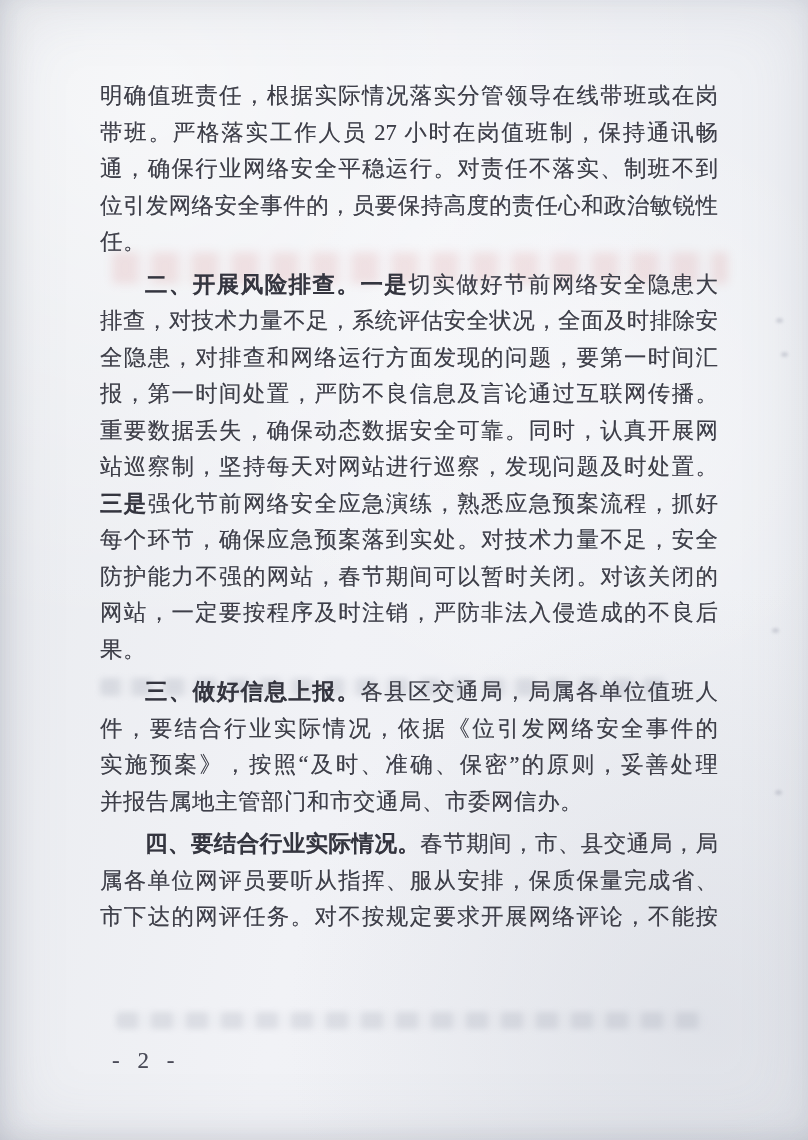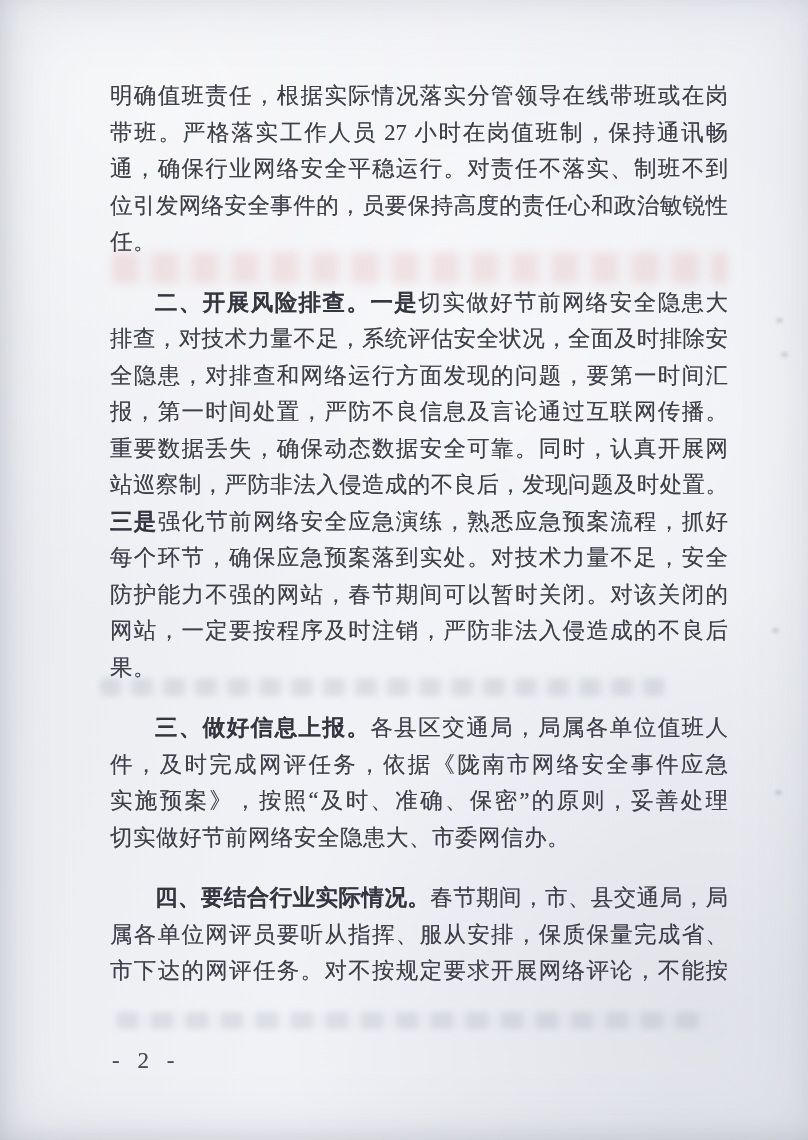--- a/index.html
+++ b/index.html
@@ -65,21 +65,21 @@
     opacity: 0.5;
     pointer-events: none;
   }
   .sp1 { left: 776px; top: 318px; }
   .sp2 { left: 781px; top: 352px; }
   .sp3 { left: 772px; top: 628px; }
   .sp4 { left: 775px; top: 790px; }
 
   .content {
     position: absolute;
-    left: 110px;
+    left: 100px;
     top: 78px;
     width: 618px;
   }
   .line {
     font-size: 22.5px;
     line-height: 36.5px;
     height: 36.5px;
     color: #3e3f49;
     text-align: justify;
     letter-spacing: 0.5px;
@@ -88,21 +88,21 @@
   }
   .line.fill {
     text-align: justify;
     text-align-last: justify;
     letter-spacing: 0;
   }
   .line.indent {
     text-indent: 2em;
   }
   .line.para-start {
-    margin-top: 24px;
+    margin-top: 6px;
   }
   .run { font-weight: 400; }
   .run.bold {
     font-family: "Liberation Sans", "DejaVu Sans", sans-serif;
     font-weight: 700;
     color: #34353f;
   }
 
   .footer {
     position: absolute;
@@ -132,29 +132,29 @@
       <div class="line fill"><span class="run">明确值班责任，根据实际情况落实分管领导在线带班或在岗</span></div>
       <div class="line fill"><span class="run">带班。严格落实工作人员 27 小时在岗值班制，保持通讯畅</span></div>
       <div class="line fill"><span class="run">通，确保行业网络安全平稳运行。对责任不落实、制班不到</span></div>
       <div class="line fill"><span class="run">位引发网络安全事件的，员要保持高度的责任心和政治敏锐性</span></div>
       <div class="line"><span class="run">任。</span></div>
       <div class="line fill indent para-start"><span class="run bold">二、开展风险排查。一是</span><span class="run">切实做好节前网络安全隐患大</span></div>
       <div class="line fill"><span class="run">排查，对技术力量不足，系统评估安全状况，全面及时排除安</span></div>
       <div class="line fill"><span class="run">全隐患，对排查和网络运行方面发现的问题，要第一时间汇</span></div>
       <div class="line fill"><span class="run">报，第一时间处置，严防不良信息及言论通过互联网传播。</span></div>
       <div class="line fill"><span class="run">重要数据丢失，确保动态数据安全可靠。同时，认真开展网</span></div>
-      <div class="line fill"><span class="run">站巡察制，严防非法入侵造成的不良后，发现问题及时处置。</span></div>
+      <div class="line fill"><span class="run">站巡察制，坚持每天对网站进行巡察，发现问题及时处置。</span></div>
       <div class="line fill"><span class="run bold">三是</span><span class="run">强化节前网络安全应急演练，熟悉应急预案流程，抓好</span></div>
       <div class="line fill"><span class="run">每个环节，确保应急预案落到实处。对技术力量不足，安全</span></div>
       <div class="line fill"><span class="run">防护能力不强的网站，春节期间可以暂时关闭。对该关闭的</span></div>
       <div class="line fill"><span class="run">网站，一定要按程序及时注销，严防非法入侵造成的不良后</span></div>
       <div class="line"><span class="run">果。</span></div>
       <div class="line fill indent para-start"><span class="run bold">三、做好信息上报。</span><span class="run">各县区交通局，局属各单位值班人</span></div>
-      <div class="line fill"><span class="run">件，及时完成网评任务，依据《陇南市网络安全事件应急</span></div>
+      <div class="line fill"><span class="run">件，要结合行业实际情况，依据《位引发网络安全事件的</span></div>
       <div class="line fill"><span class="run">实施预案》，按照“及时、准确、保密”的原则，妥善处理</span></div>
-      <div class="line"><span class="run">切实做好节前网络安全隐患大、市委网信办。</span></div>
+      <div class="line"><span class="run">并报告属地主管部门和市交通局、市委网信办。</span></div>
       <div class="line fill indent para-start"><span class="run bold">四、要结合行业实际情况。</span><span class="run">春节期间，市、县交通局，局</span></div>
       <div class="line fill"><span class="run">属各单位网评员要听从指挥、服从安排，保质保量完成省、</span></div>
       <div class="line fill"><span class="run">市下达的网评任务。对不按规定要求开展网络评论，不能按</span></div>
     </div>
 
   <div class="footer">- 2 -</div>
 </div>
 
 </body></html>

